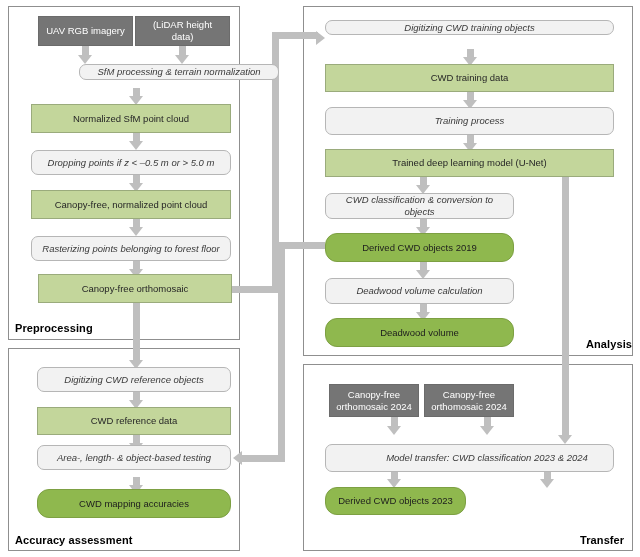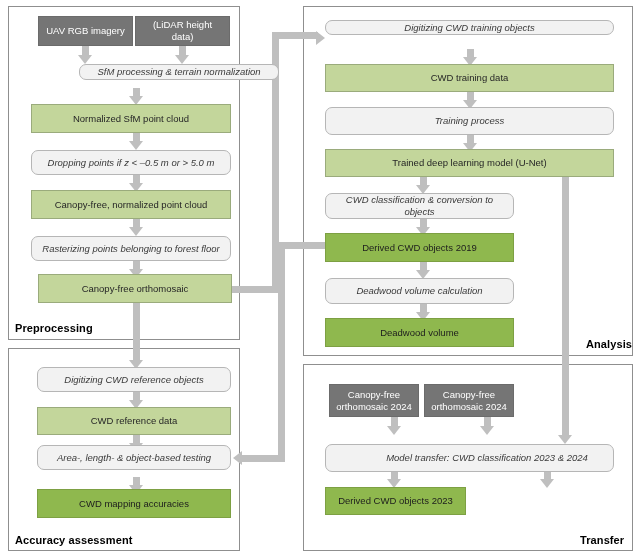--- a/index.html
+++ b/index.html
@@ -58,21 +58,21 @@
   .n-data-light{         
     background:#c3d69b;
     border:1px solid #9aab7c;
     color:#262626;
     border-radius:0;
   }
   .n-data-strong{        
     background:#8fb84e;
     border:1px solid #7da043;
     color:#1d1d1d;
-    border-radius:0;
+    border-radius:12px;
   }
 
   
   .conn{position:absolute;background:#bfbfbf;z-index:1;}
   .conn-v{width:7px;}
   .conn-h{height:7px;}
 
   
   .arrow-d{
     position:absolute;z-index:2;

